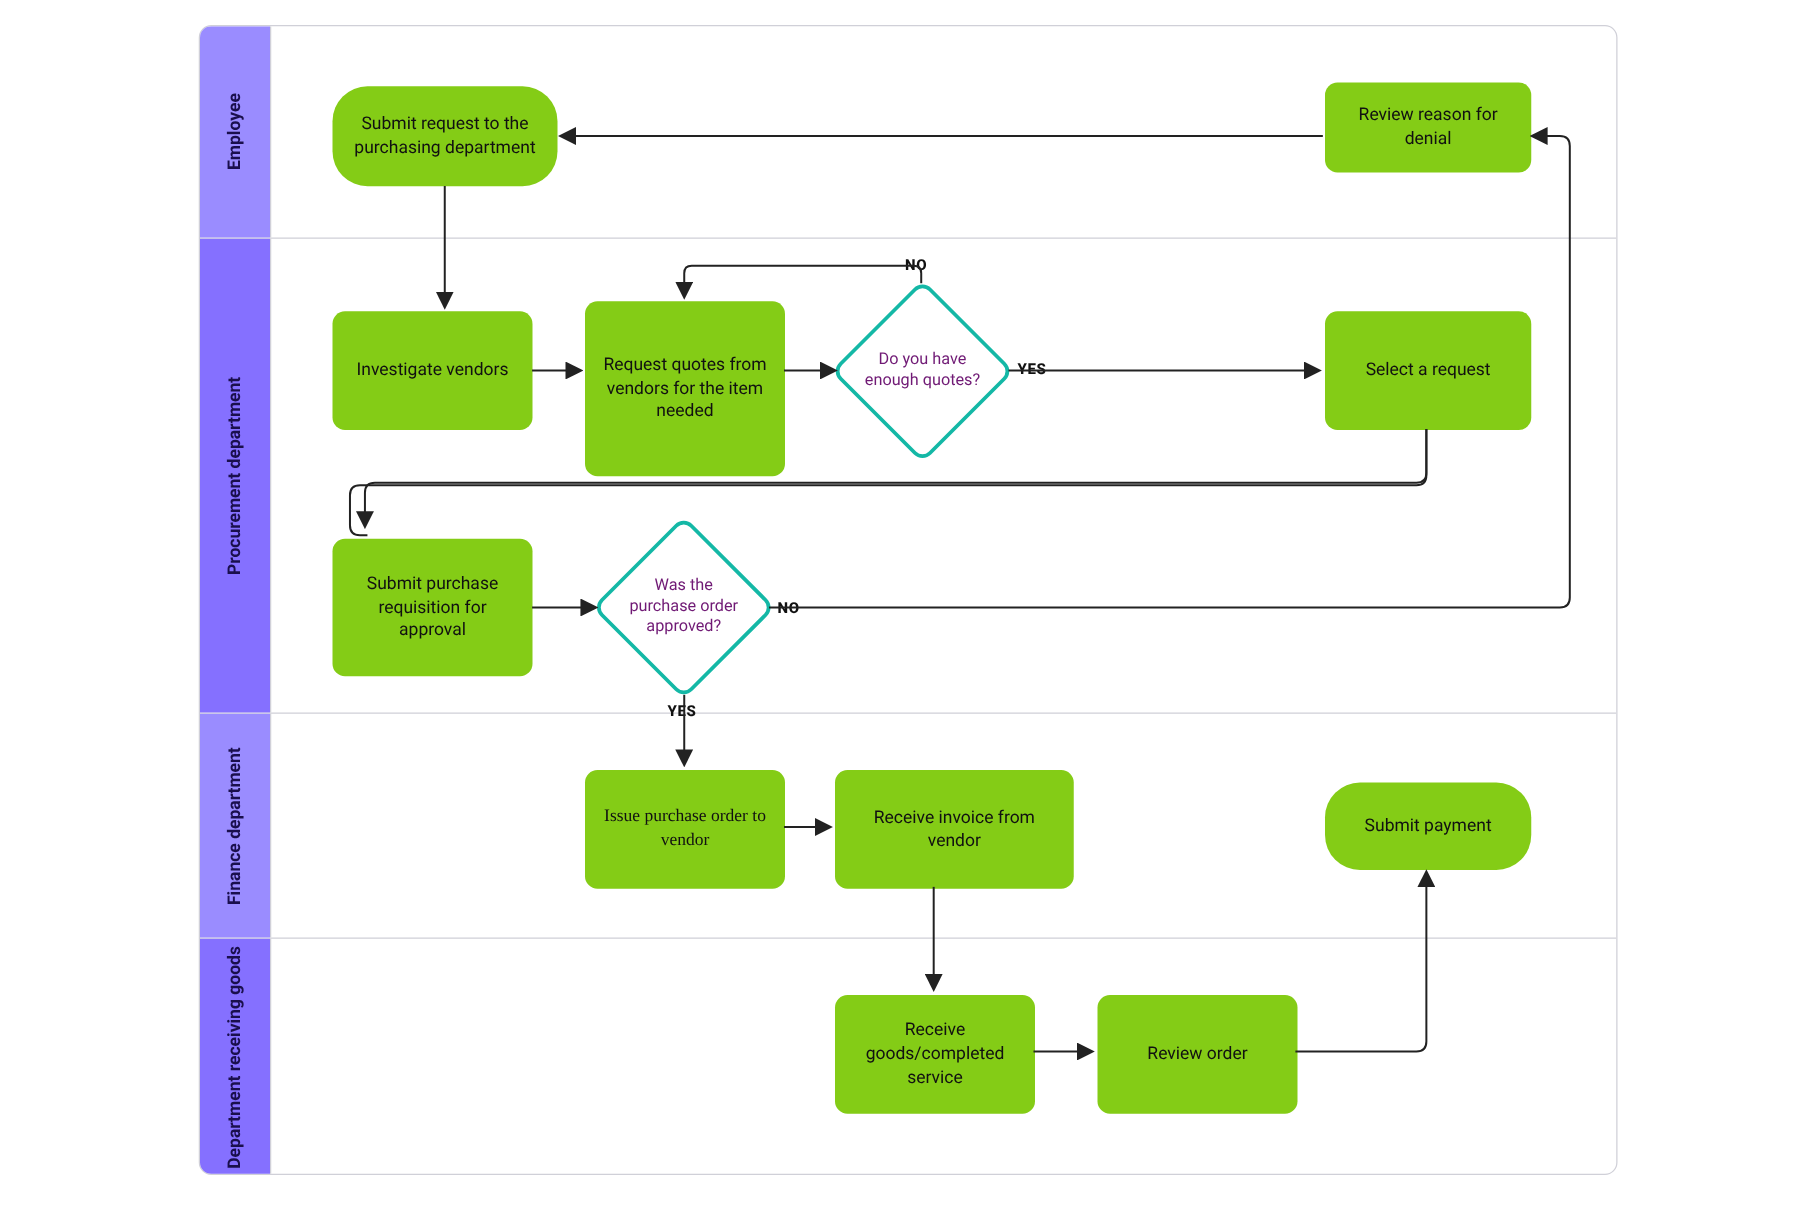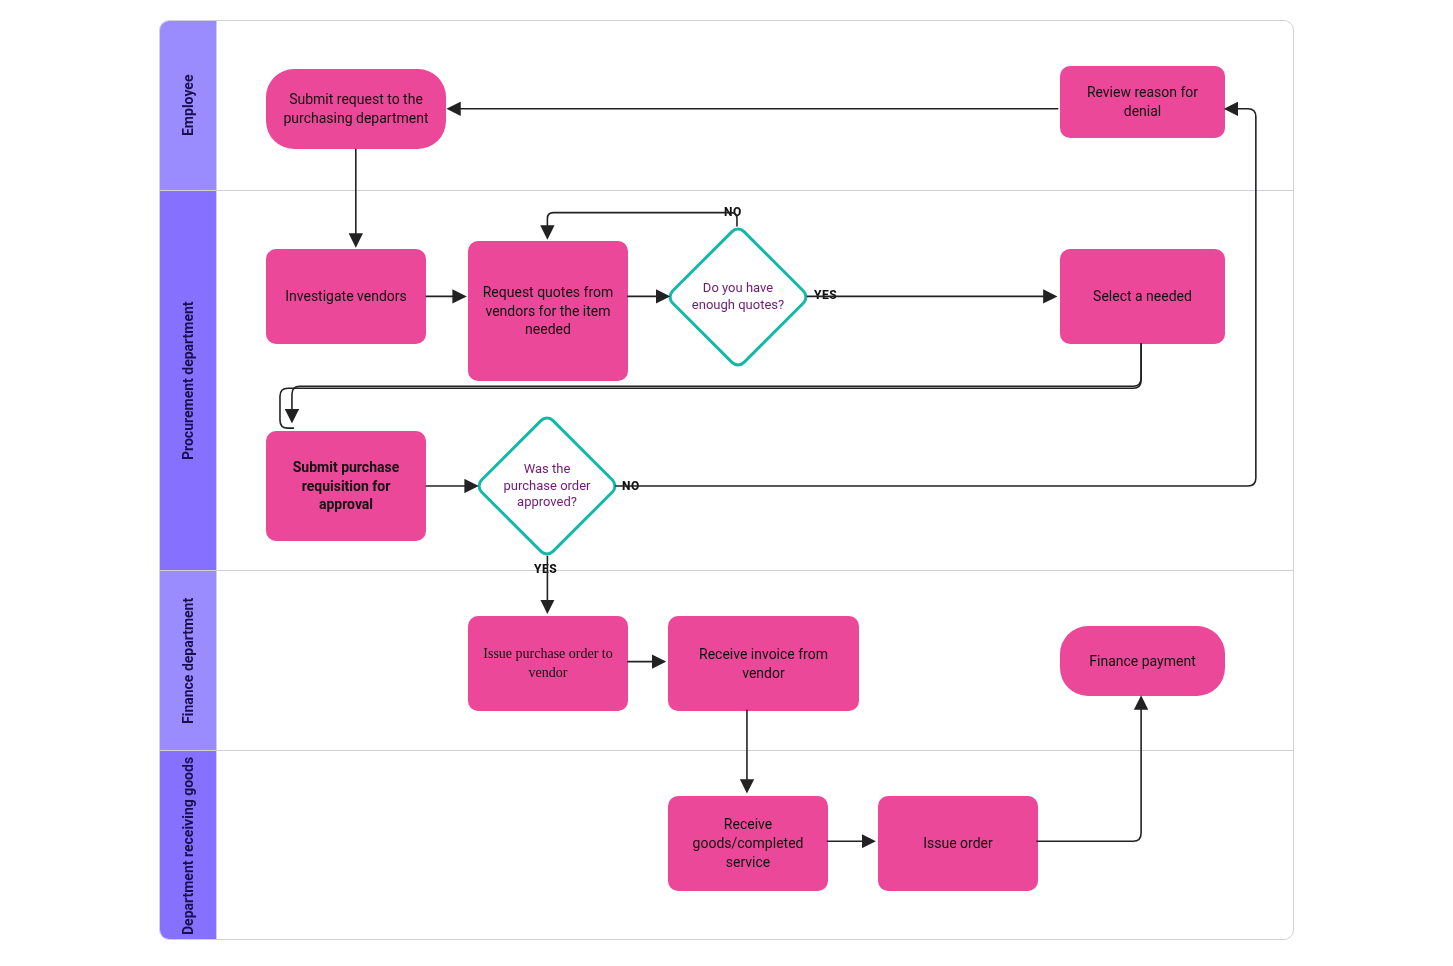--- a/index.html
+++ b/index.html
@@ -51,21 +51,21 @@
   }
   
   .lane-employee .lane-label      { background: #9A8CFF; }
   .lane-procurement .lane-label   { background: #8570FF; }
   .lane-finance .lane-label       { background: #9A8CFF; }
   .lane-receiving .lane-label     { background: #8570FF; }
 
   
   .node {
     position: absolute;
-    background: #ec4899;
+    background: #84cc16;
     display: flex;
     align-items: center;
     justify-content: center;
     text-align: center;
     font-size: 14px;
     color: #111;
     padding: 12px;
     line-height: 1.35;
   }
   .node.rect { border-radius: 10px; }
@@ -142,37 +142,37 @@
   <div class="node rect" style="left:900px; top:45px; width:165px; height:72px;">Review reason for denial</div>
 
   <div class="node rect" style="left:106px; top:228px; width:160px; height:95px;">Investigate vendors</div>
 
   <div class="node rect" style="left:308px; top:220px; width:160px; height:140px;">Request quotes from vendors for the item needed</div>
 
   <div class="decision" style="left:508px; top:206px;">
     <span>Do you have enough quotes?</span>
   </div>
 
-  <div class="node rect" style="left:900px; top:228px; width:165px; height:95px;">Select a needed</div>
-
-  <div class="node rect" style="left:106px; top:410px; width:160px; height:110px;font-weight:bold;">Submit purchase requisition for approval</div>
+  <div class="node rect" style="left:900px; top:228px; width:165px; height:95px;">Select a request</div>
+
+  <div class="node rect" style="left:106px; top:410px; width:160px; height:110px;">Submit purchase requisition for approval</div>
 
   <div class="decision" style="left:317px; top:395px;">
     <span>Was the purchase order approved?</span>
   </div>
 
   <div class="node rect" style="left:308px; top:595px; width:160px; height:95px;font-family:Liberation Serif, serif;">Issue purchase order to vendor</div>
 
   <div class="node rect" style="left:508px; top:595px; width:191px; height:95px;">Receive invoice from vendor</div>
 
-  <div class="node pill" style="left:900px; top:605px; width:165px; height:70px;">Finance payment</div>
+  <div class="node pill" style="left:900px; top:605px; width:165px; height:70px;">Submit payment</div>
 
   <div class="node rect" style="left:508px; top:775px; width:160px; height:95px;">Receive goods/completed service</div>
 
-  <div class="node rect" style="left:718px; top:775px; width:160px; height:95px;">Issue order</div>
+  <div class="node rect" style="left:718px; top:775px; width:160px; height:95px;">Review order</div>
 
   <div class="edge-label" style="left:564px; top:184px;">NO</div>
   <div class="edge-label" style="left:654px; top:267px;">YES</div>
   <div class="edge-label" style="left:462px; top:458px;">NO</div>
   <div class="edge-label" style="left:374px; top:541px;">YES</div>
 
   <svg class="arrows" viewBox="0 0 1135 920">
     <defs>
       <marker id="arrowhead" markerWidth="9" markerHeight="9" refX="7" refY="4.5" orient="auto" markerUnits="strokeWidth">
         <path d="M0,0 L9,4.5 L0,9 z" fill="#222"></path>

